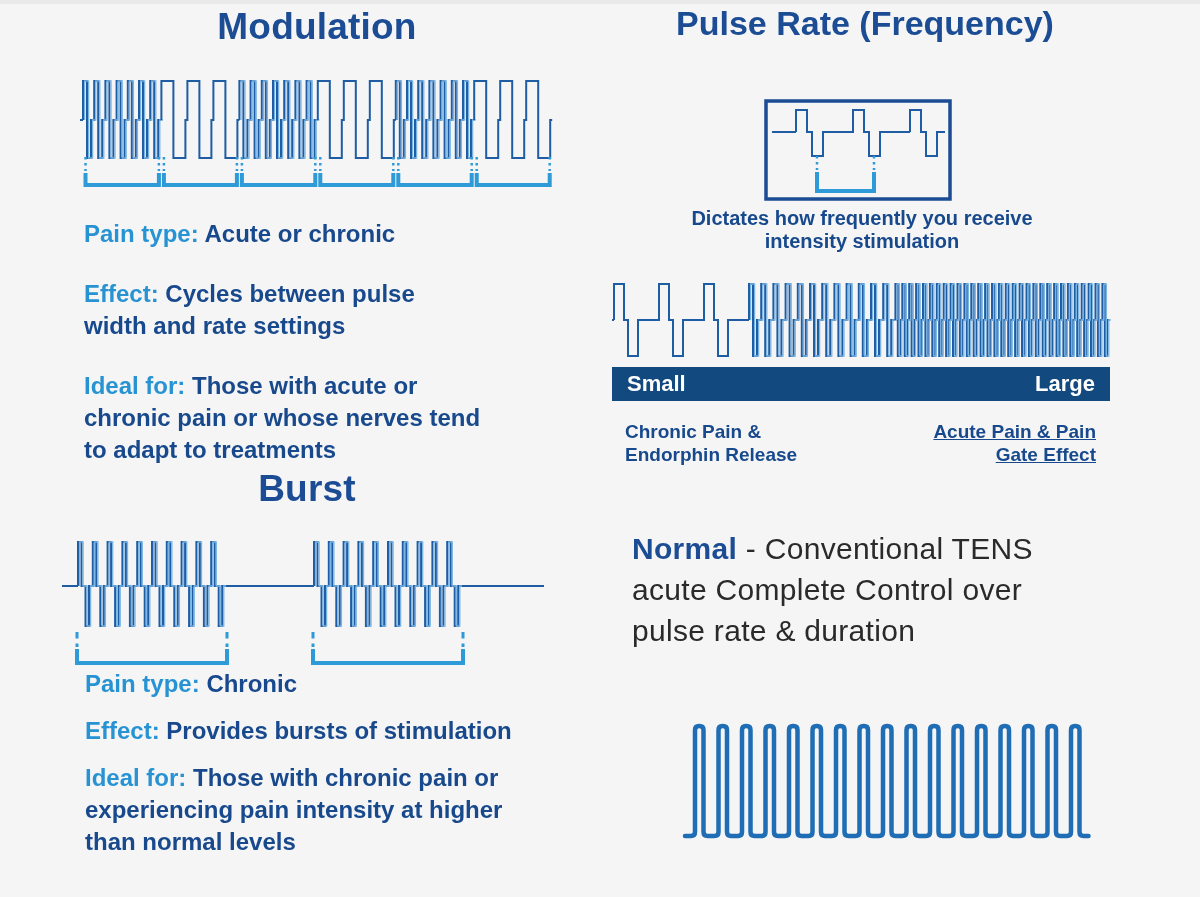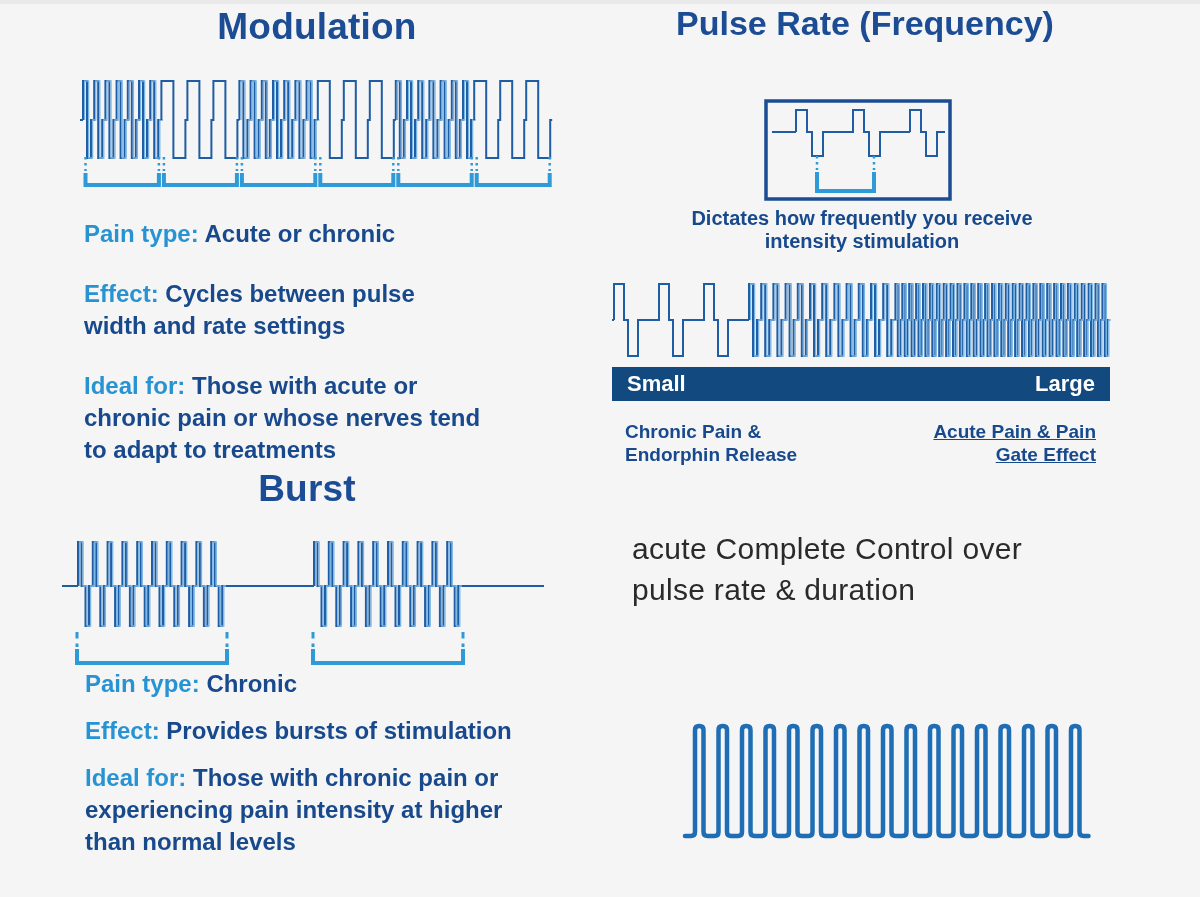--- a/index.html
+++ b/index.html
@@ -190,17 +190,18 @@
   </div>
 
   <div class="abs scale-labels" style="left:612px;top:417px;width:498px;">
     <div class="scale-sub" style="padding-left:13px;">Chronic Pain &amp;
 Endorphin Release</div>
     <div class="scale-sub right" style="padding-right:14px;text-decoration:underline;">Acute Pain &amp; Pain
 Gate Effect</div>
   </div>
 
   <p class="abs normal-p" style="left:632px;top:524px;width:515px;margin:0;">
+    <span class="nline"><span class="nlabel">Normal</span><span> - Conventional TENS</span></span>
     <span class="nline">acute Complete Control over</span>
     <span class="nline">pulse rate &amp; duration</span>
   </p>
 
 </div>
 
 </body></html>

